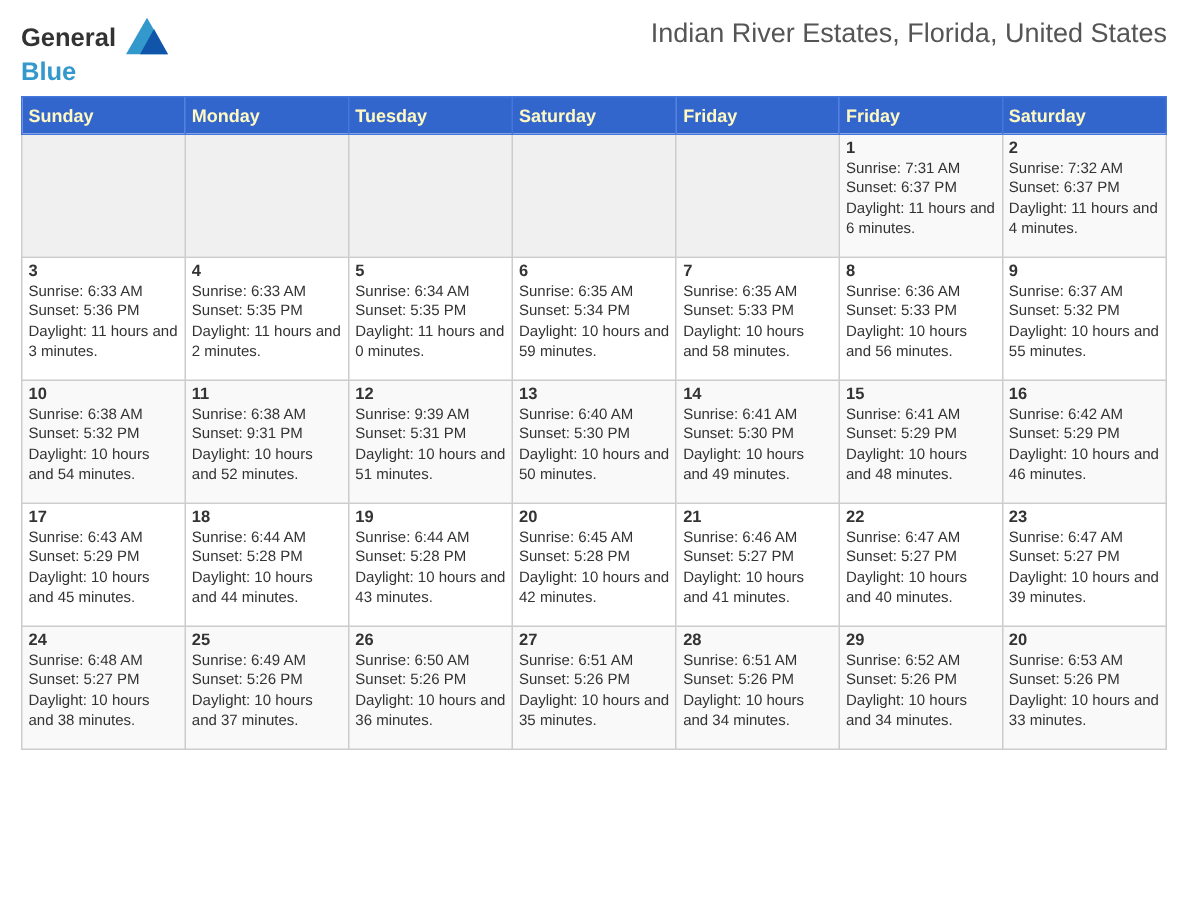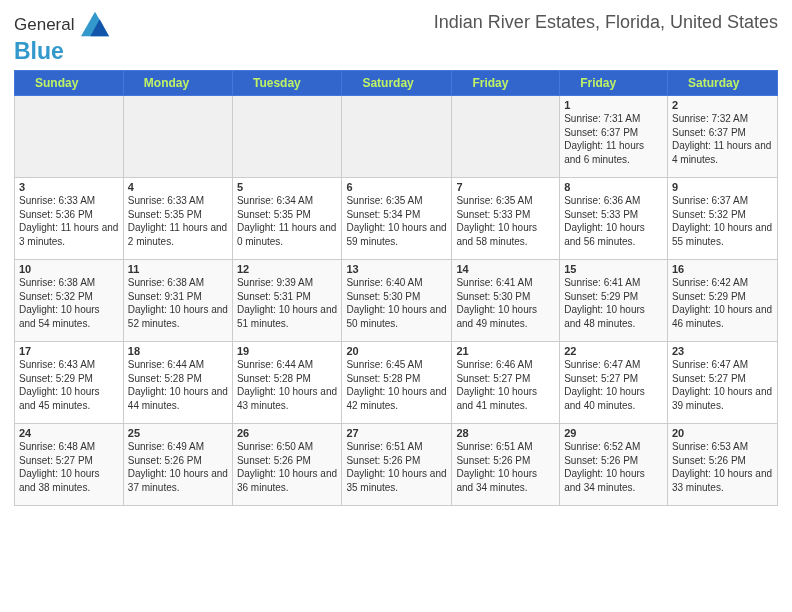--- a/index.html
+++ b/index.html
@@ -43,24 +43,24 @@
       color: #555;
       margin-top: 2px;
     }
     .calendar {
       width: 100%;
       border-collapse: collapse;
       margin-top: 6px;
     }
     .calendar th {
       background: #3366cc;
-      color: #bef264;
+      color: #fef9c3;
       font-size: 12px;
       font-weight: bold;
-      padding: 5px 20px;
+      padding: 5px 4px;
       text-align: left;
       border: 1px solid #4477dd;
     }
     .calendar td {
       border: 1px solid #ccc;
       vertical-align: top;
       padding: 3px 4px;
       width: 113px;
       height: 82px;
       font-size: 10.5px;
@@ -89,30 +89,30 @@
     }
   </style>
 </head>
 <body>
 
 <div class="page">
   <div class="header-top">
     <div class="logo">
       <div>
         <div style="display:flex;align-items:center;">
-          <div style="font-size:17px;font-weight:normal;color:#333;line-height:1.15;">
+          <div style="font-size:17px;font-weight:bold;color:#333;line-height:1.15;">
             <span>General</span>
             <svg class="logo-icon" viewBox="0 0 30 26" style="display:inline-block;vertical-align:middle;margin-left:2px;margin-top:-4px;">
               <polygon points="0,26 15,0 30,26" fill="#3399cc"></polygon>
               <polygon points="10,26 20,8 30,26" fill="#1155aa"></polygon>
             </svg>
           </div>
           <div></div>
         </div>
-        <div style="font-size:23px;font-weight:bold;color:#3399cc;line-height:1.15;">Blue</div>
+        <div style="font-size:17px;font-weight:bold;color:#3399cc;line-height:1.15;">Blue</div>
       </div>
     </div>
     <div class="title-block">
       <div class="subtitle">Indian River Estates, Florida, United States</div>
     </div>
   </div>
 
   <table class="calendar">
     <thead>
       <tr>

